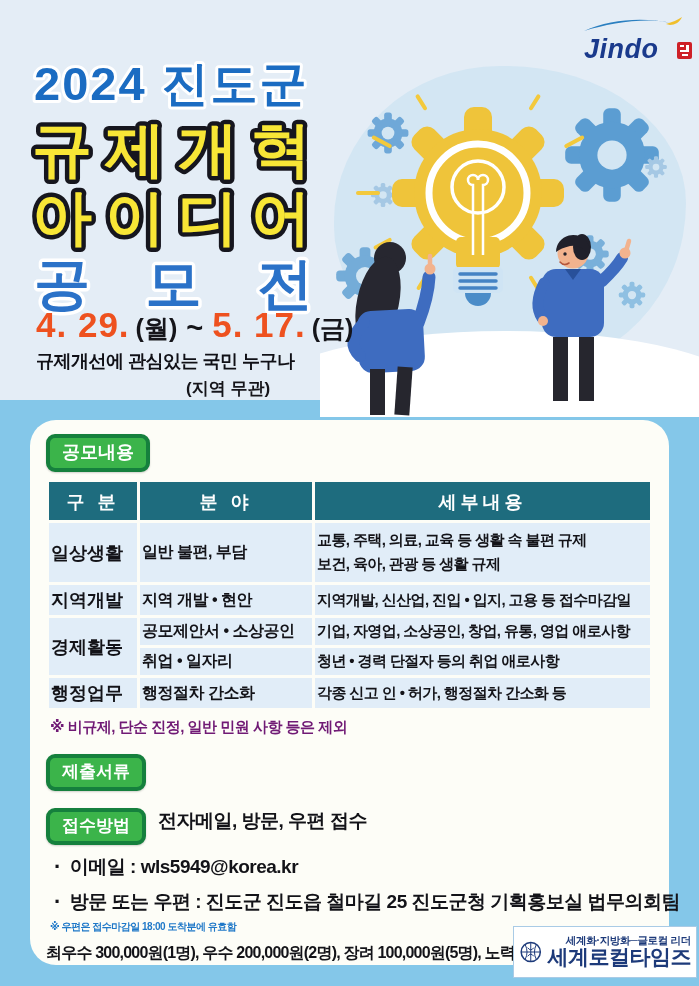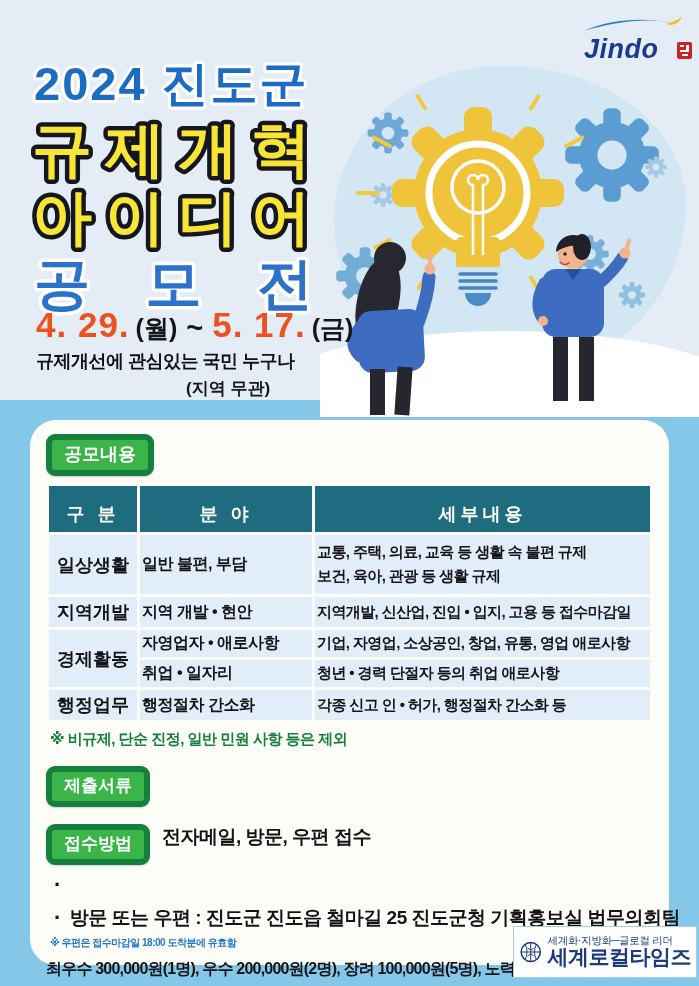--- a/index.html
+++ b/index.html
@@ -46,52 +46,52 @@
   .jindo-stamp .s4{left:5px;top:12px;width:6px;height:2px;}
   
   .card{
     left:30px;top:420px;width:639px;height:545px;
     background:#fdfdf7;border-radius:26px;box-sizing:border-box;
     padding:14px 16px 0 16px;
   }
   .badge{
     display:inline-block;background:#3bb44a;color:#fff;
     font-size:17px;font-weight:800;line-height:1;
-    padding:5px 12px 7px;border-radius:9px;border:6px solid #15803d;
+    padding:5px 12px 7px;border-radius:9px;border:4px solid #15803d;
     box-shadow:0 1px 2px rgba(0,0,0,0.18);white-space:nowrap;
   }
   .badge-lg{font-size:18px;}
   
   table.contest{width:100%;border-collapse:separate;border-spacing:3px;margin-top:7px;}
   table.contest th{
     background:#1e6c7e;color:#ffffff;font-size:18px;font-weight:800;
-    padding:16px 2px 6px;letter-spacing:4px;
+    padding:8px 2px 6px;letter-spacing:4px;
   }
   table.contest td{background:#e1edf8;color:#131318;font-weight:800;padding:3px 2px;}
-  td.cat{text-align:center;font-size:18px;width:84px;margin-top:41px;}
+  td.cat{text-align:left;font-size:18px;width:84px;margin-top:41px;}
   td.field{text-align:left;font-size:16px;width:168px;letter-spacing:-0.5px;}
   td.detail{font-size:15px;padding-left:10px;letter-spacing:-0.6px;}
   td.detail div{margin:5px 0;}
-  .tbl-note{margin:7px 0 0 4px;font-size:15px;font-weight:800;color:#15803d;letter-spacing:-0.5px;}
+  .tbl-note{margin:7px 0 0 4px;font-size:15px;font-weight:800;color:#701a75;letter-spacing:-0.5px;}
   
   .sec-row{display:flex;align-items:flex-start;gap:12px;margin-top:17px;}
   .sec-text{font-size:19px;font-weight:800;color:#131318;letter-spacing:-0.5px;white-space:nowrap;}
   .bullet-line{display:flex;align-items:center;gap:9px;margin:9px 0 0 8px;font-size:19px;font-weight:800;color:#131318;letter-spacing:-0.5px;white-space:nowrap;}
   .bullet-dot{font-size:22px;line-height:1;}
   .blue-note{margin:5px 0 0 4px;font-size:10px;font-weight:800;color:#1f78c8;letter-spacing:-0.5px;}
   .awards-badge-row{margin-top:17px;}
   .awards-text{margin-top:9px;font-size:16px;font-weight:800;color:#131318;letter-spacing:-0.8px;white-space:nowrap;}
   
   .press-box{
     left:513px;top:926px;width:184px;height:52px;background:#ffffff;
     border:1px solid #a9cbe6;display:flex;align-items:center;gap:5px;
     box-sizing:border-box;padding:3px 5px;
   }
   .press-texts{display:flex;flex-direction:column;line-height:1.05;}
-  .press-tagline{font-size:10.5px;font-weight:400;color:#1d3a7a;letter-spacing:-0.3px;white-space:nowrap;}
+  .press-tagline{font-size:10.5px;font-weight:700;color:#1d3a7a;letter-spacing:-0.3px;white-space:nowrap;text-align:right;}
   .press-name{font-size:21px;font-weight:800;color:#1d3a7a;letter-spacing:-0.5px;white-space:nowrap;}
 </style>
 </head>
 <body>
 
 <div>
 
   <div class="abs blob"></div>
   <div class="abs sky-band"></div>
 
@@ -233,21 +233,21 @@
           <div>보건, 육아, 관광 등 생활 규제</div>
         </td>
       </tr>
       <tr>
         <td class="cat">지역개발</td>
         <td class="field">지역 개발 • 현안</td>
         <td class="detail">지역개발, 신산업, 진입 • 입지, 고용 등 접수마감일</td>
       </tr>
       <tr>
         <td class="cat" rowspan="2">경제활동</td>
-        <td class="field">자영업자 • 애로사항</td>
+        <td class="field">공모제안서 • 소상공인</td>
         <td class="detail">기업, 자영업, 소상공인, 창업, 유통, 영업 애로사항</td>
       </tr>
       <tr>
         <td class="field">취업 • 일자리</td>
         <td class="detail">청년 • 경력 단절자 등의 취업 애로사항</td>
       </tr>
       <tr>
         <td class="cat">행정업무</td>
         <td class="field">행정절차 간소화</td>
         <td class="detail">각종 신고 인 • 허가, 행정절차 간소화 등</td>
@@ -260,20 +260,21 @@
     <div class="sec-row">
       <span class="badge">제출서류</span>
     </div>
 
     <div class="sec-row">
       <span class="badge">접수방법</span>
       <span class="sec-text">전자메일, 방문, 우편 접수</span>
     </div>
     <div class="bullet-line">
       <span class="bullet-dot">·</span>
+      <span>이메일 : wls5949@korea.kr</span>
     </div>
     <div class="bullet-line">
       <span class="bullet-dot">·</span>
       <span>방문 또는 우편 : 진도군 진도읍 철마길 25 진도군청 기획홍보실 법무의회팀</span>
     </div>
     <div class="blue-note">※ 우편은 접수마감일 18:00 도착분에 유효함</div>
 
     <div class="awards-text">최우수 300,000원(1명), 우수 200,000원(2명), 장려 100,000원(5명), 노력 50,000원(6명)</div>
 
     

